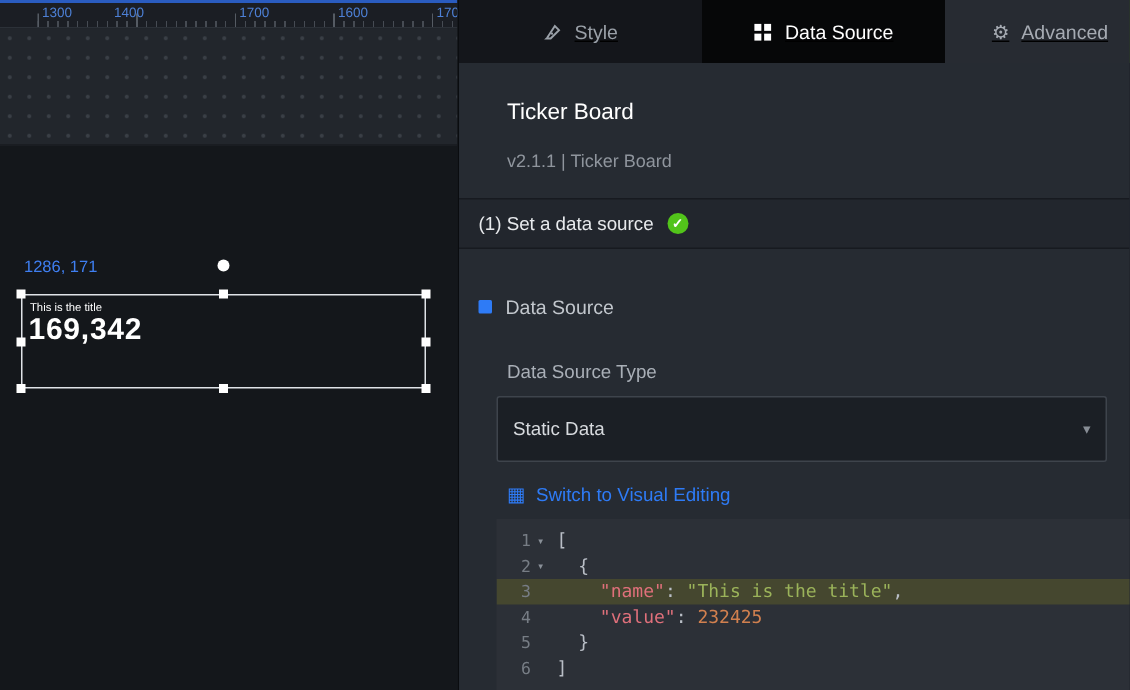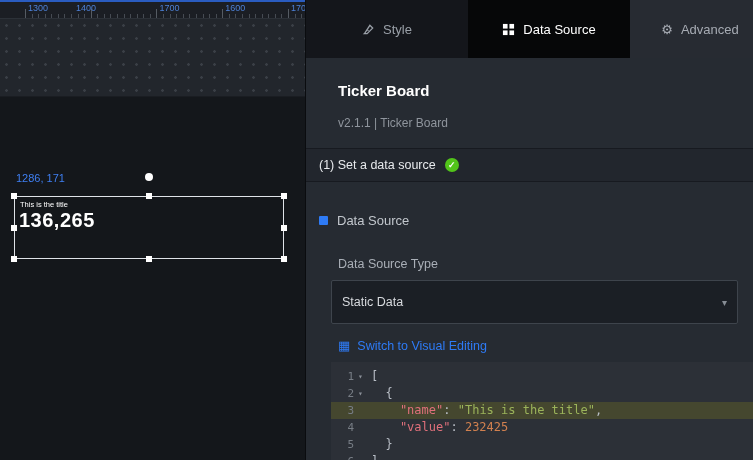--- a/index.html
+++ b/index.html
@@ -37,30 +37,30 @@
   .h-tl{left:-4px;top:-4px;} .h-tc{left:calc(50% - 3px);top:-4px;} .h-tr{right:-4px;top:-4px;}
   .h-ml{left:-4px;top:calc(50% - 3px);} .h-mr{right:-4px;top:calc(50% - 3px);}
   .h-bl{left:-4px;bottom:-4px;} .h-bc{left:calc(50% - 3px);bottom:-4px;} .h-br{right:-4px;bottom:-4px;}
   .rotate-dot{position:absolute;left:calc(50% - 4px);top:-24px;width:8px;height:8px;border-radius:50%;background:#ffffff;}
 
   
   .panel{
     position:absolute;left:305px;top:0;width:448px;height:460px;
     background:#262b32;border-left:1px solid #0a0c0f;box-sizing:border-box;overflow:hidden;
   }
-  .tabbar{height:58px;display:flex;background:#4d7c0f;}
+  .tabbar{height:42px;display:flex;background:#4d7c0f;text-decoration:underline;}
   .tab{
     flex:none;display:flex;align-items:center;justify-content:center;gap:8px;
     color:#9aa0a8;font-size:13px;background:#14161b;cursor:pointer;
   }
   .tab-style{width:162px;} .tab-data{width:162px;} .tab-advanced{width:140px;background:#272b32;color:#a6abb3;}
   .tab.active{background:#060708;color:#ffffff;}
   .tab .glyph{font-size:13px;line-height:1;display:inline-flex;align-items:center;}
 
-  .component-title{margin:24px 0 16px 32px;font-size:15px;font-weight:bold;color:#ffffff;height:18px;}
+  .component-title{margin:24px 0 16px 32px;font-size:15px;font-weight:normal;color:#ffffff;height:18px;}
   .component-version{margin:8px 0 0 32px;font-size:12px;color:#8f959d;height:14px;}
 
   .step-row{
     margin-top:18px;height:34px;background:#22262d;
     border-top:1px solid #171a20;border-bottom:1px solid #171a20;box-sizing:border-box;
     display:flex;align-items:center;gap:9px;padding-left:13px;
     color:#e8eaed;font-size:12.5px;
   }
   .check-circle{
     width:14px;height:14px;border-radius:50%;background:var(--check-green,#52c41a);
@@ -122,21 +122,21 @@
     <div class="rotate-dot"></div>
     <div class="handle h-tl"></div>
     <div class="handle h-tc"></div>
     <div class="handle h-tr"></div>
     <div class="handle h-ml"></div>
     <div class="handle h-mr"></div>
     <div class="handle h-bl"></div>
     <div class="handle h-bc"></div>
     <div class="handle h-br"></div>
     <div class="widget-title">This is the title</div>
-    <div class="widget-value">136,265</div>
+    <div class="widget-value">169,342</div>
   </div>
 </div>
 
 <div class="panel">
 
   <div class="tabbar">
     <div class="tab tab-style">
       <span class="glyph">
         <svg width="13" height="13" viewBox="0 0 14 14" fill="none" stroke="currentColor" stroke-width="1.4">
           <path d="M3 11 L8.5 2.5 L11.5 5.5 L5.5 11.5 L2.5 11.5 Z"></path>

